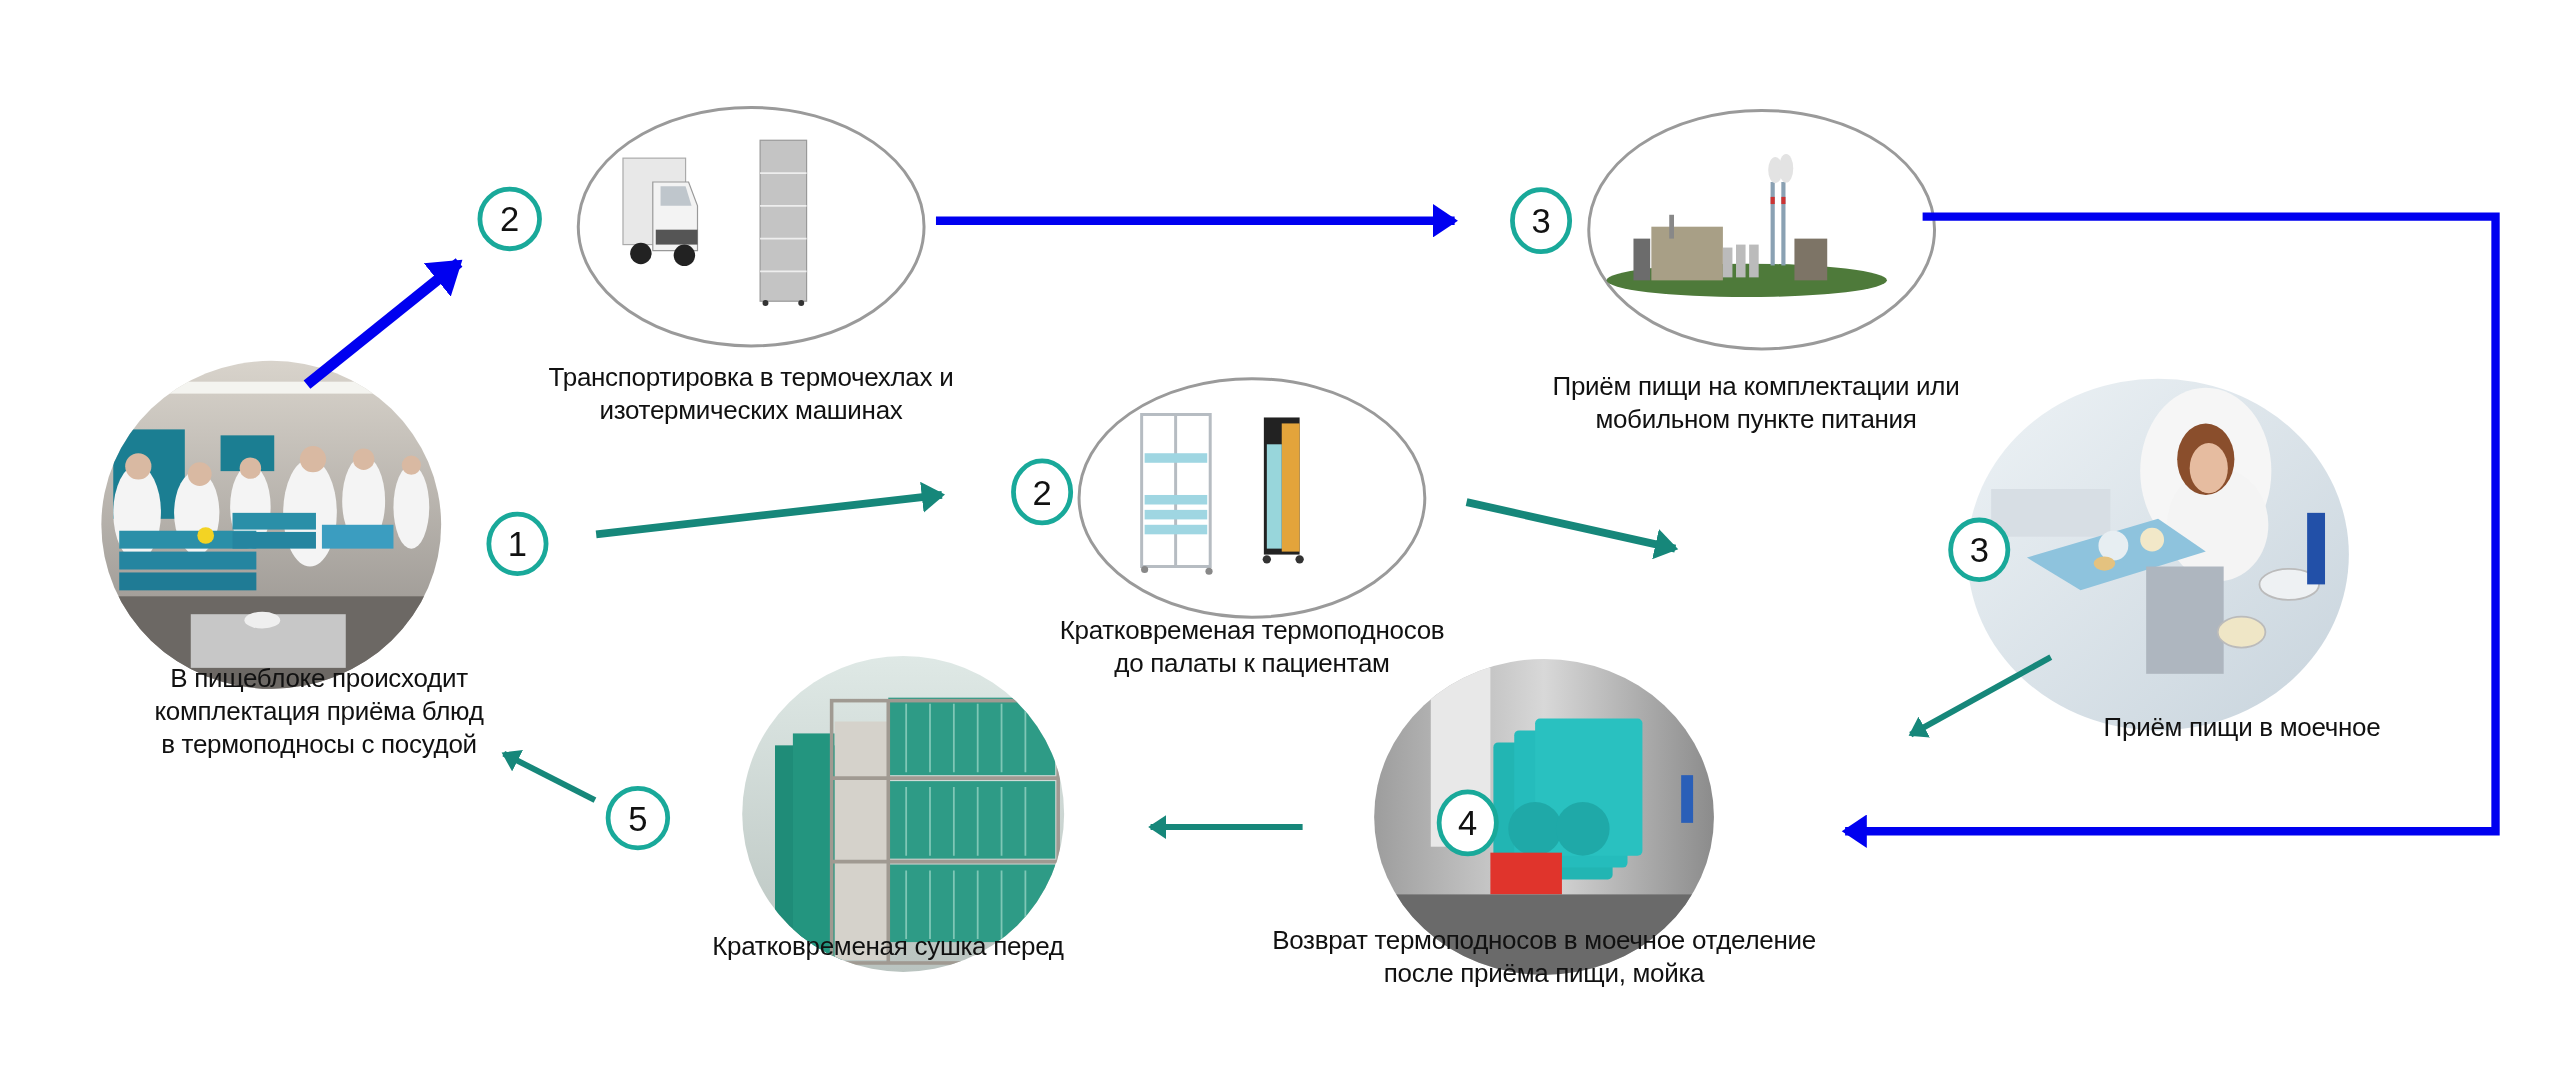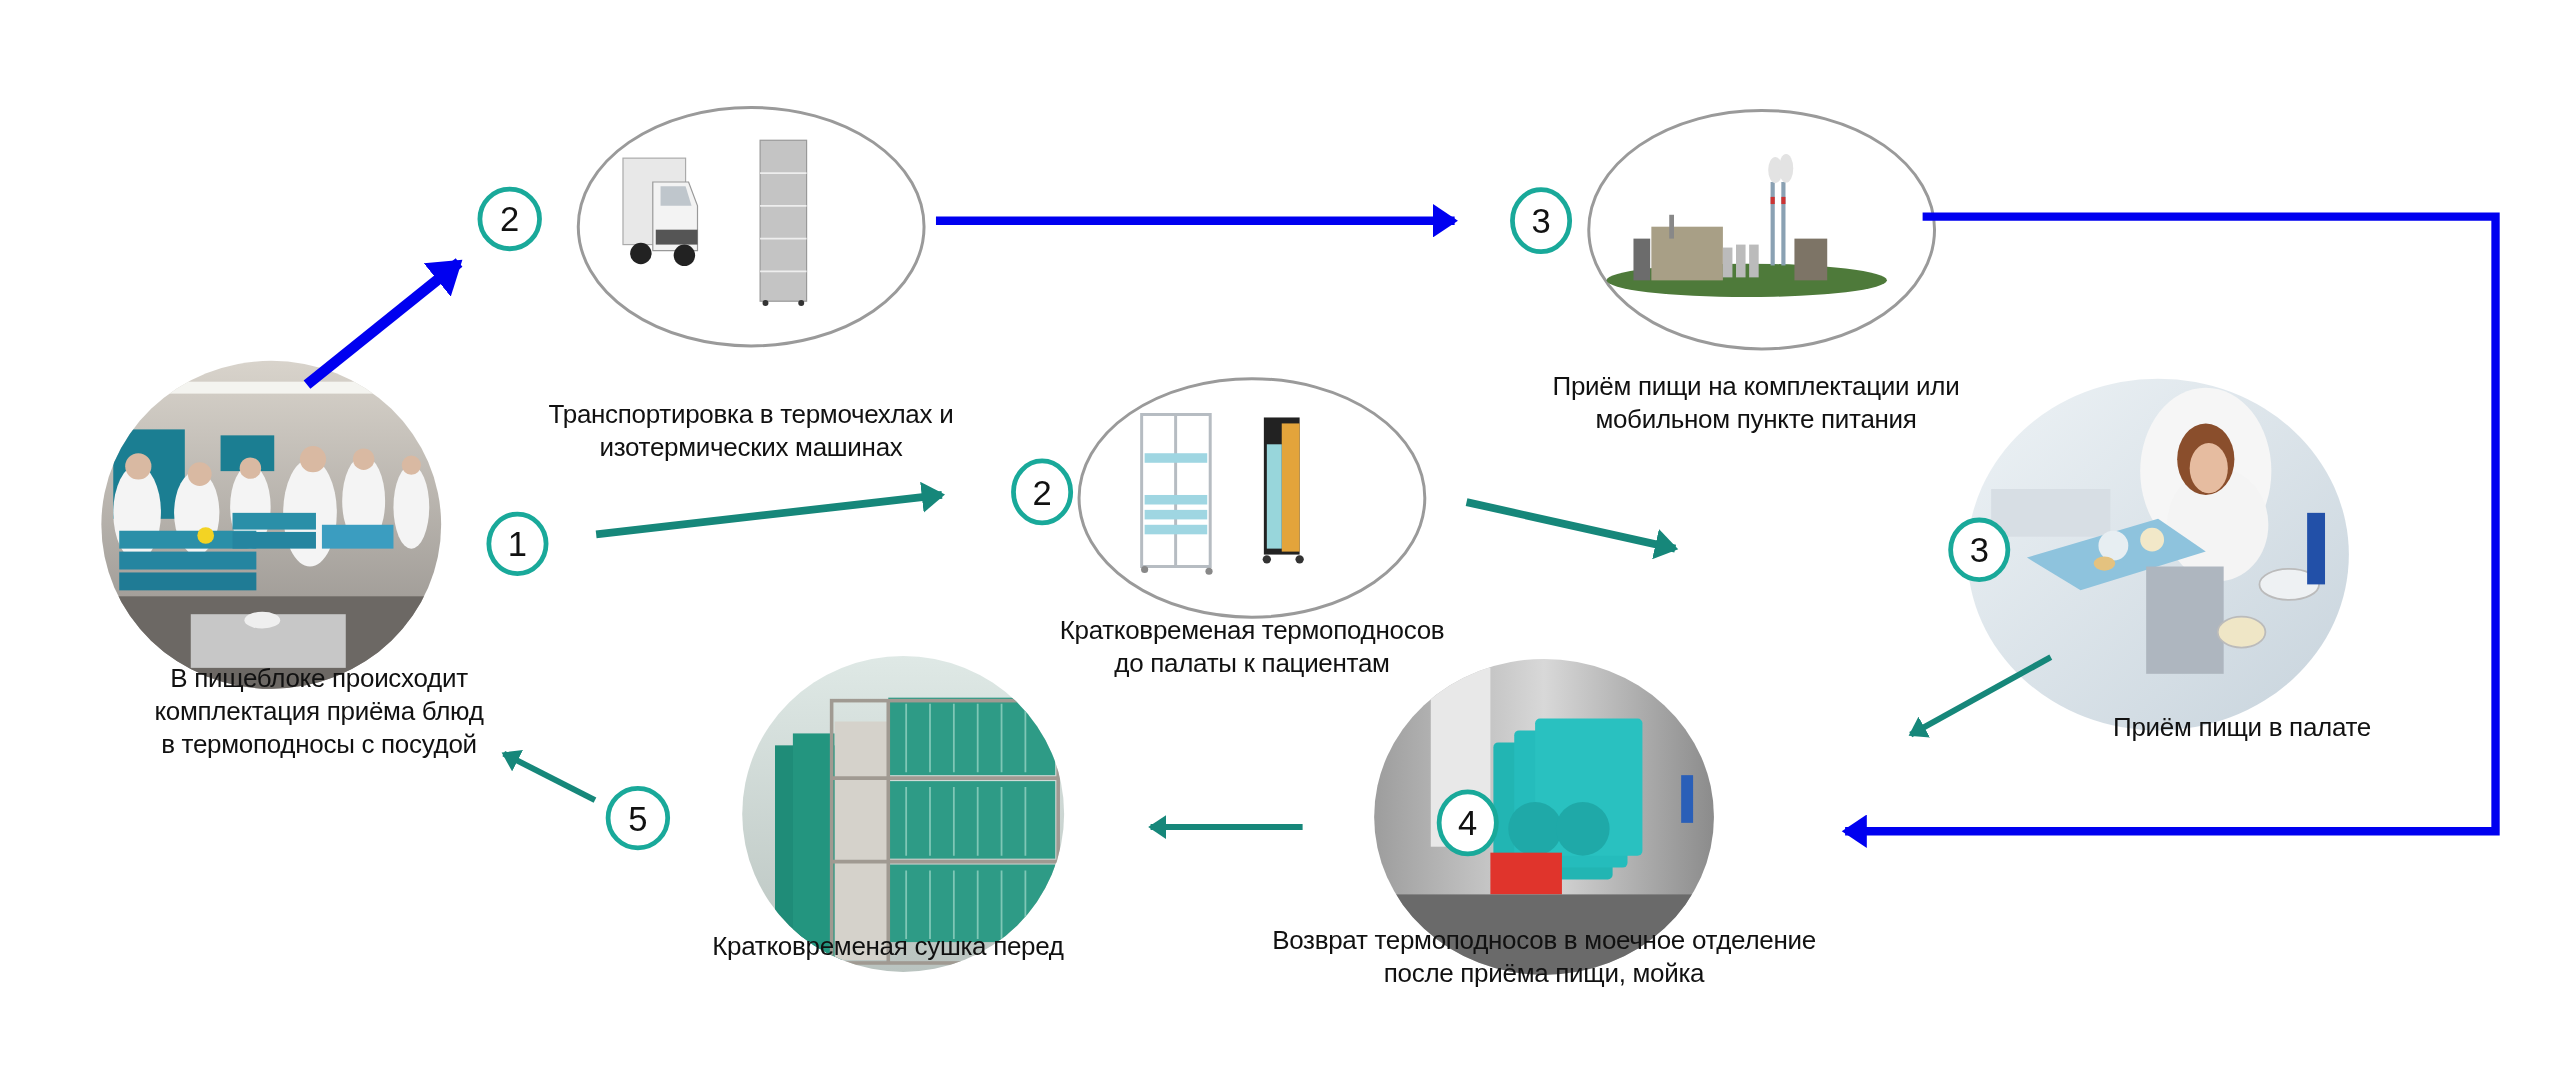--- a/index.html
+++ b/index.html
@@ -252,34 +252,34 @@
     <ellipse cx="1070" cy="1372" rx="50" ry="50" fill="#fff" stroke="#19A99A" stroke-width="8"></ellipse>
     <text class="badge-text" x="1070" y="1393" text-anchor="middle">5</text>
   </g>
 </svg>
 
 <div class="caption" style="left:271px; top:662px;margin-left:48px;">
   <div>В пищеблоке происходит</div>
   <div>комплектация приёма блюд</div>
   <div>в термоподносы с посудой</div>
 </div>
-<div class="caption" style="left:751px; top:361px;margin-top:37px;">
+<div class="caption" style="left:751px; top:361px;">
   <div>Транспортировка в термочехлах и</div>
   <div>изотермических машинах</div>
 </div>
 <div class="caption" style="left:1756px; top:370px;">
   <div>Приём пищи на комплектации или</div>
   <div>мобильном пункте питания</div>
 </div>
 <div class="caption" style="left:1252px; top:614px;">
   <div>Кратковременая термоподносов</div>
   <div>до палаты к пациентам</div>
 </div>
 <div class="caption" style="left:2242px; top:711px;">
-  <div>Приём пищи в палате</div>
+  <div>Приём пищи в моечное</div>
 </div>
 <div class="caption" style="left:1544px; top:924px;">
   <div>Возврат термоподносов в моечное отделение</div>
   <div>после приёма пищи, мойка</div>
 </div>
 <div class="caption" style="left:888px; top:930px;">
   <div>Кратковременая сушка перед</div>
 </div>
 
 

